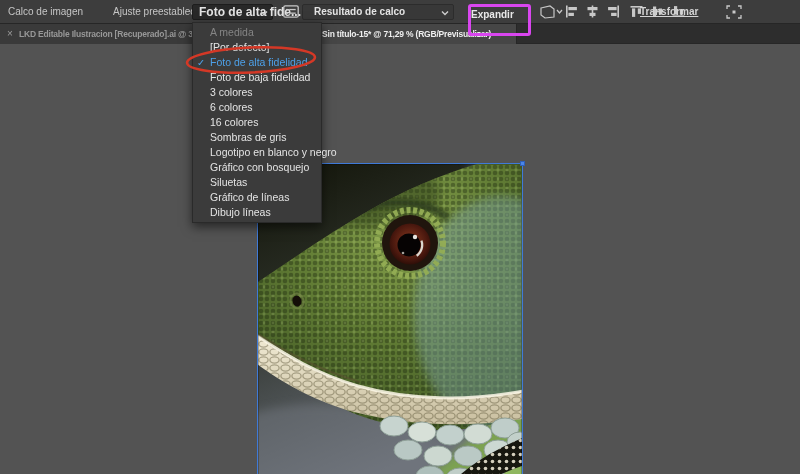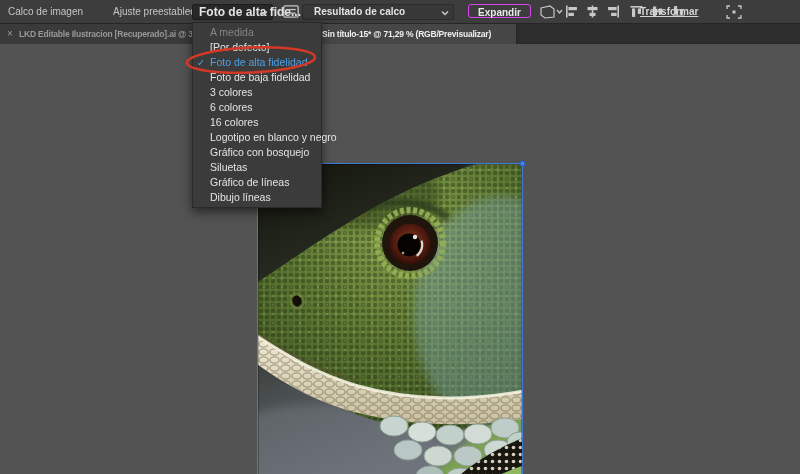--- a/index.html
+++ b/index.html
@@ -13,23 +13,23 @@
   .cb-label { position:absolute; top:0; height:24px; line-height:24px;
     font-size:10px; color:#c6c6c6; white-space:nowrap; }
   .cb-value-select { position:absolute; top:4px; height:16px; background:#282828;
     border:1px solid #1d1d1d; border-radius:2px; color:#e3e3e3; font-size:12px;
     font-weight:bold; line-height:14px; padding:0 16px 0 6px; white-space:nowrap; cursor:default; }
   .cb-flat-select { position:absolute; top:4px; height:16px; background:#383838;
     border:1px solid #2c2c2c; border-radius:2px; color:#e3e3e3; font-size:10px;
     font-weight:bold; line-height:14px; padding:0 16px 0 4px; white-space:nowrap; cursor:default; }
   .chev { position:absolute; right:4px; top:5px; width:8px; height:6px; }
   .chev polyline { fill:none; stroke:#cdcdcd; stroke-width:1.4; }
-  .expand-btn { position:absolute; left:468px; top:4px; width:63px; height:14px;
-    border:1px solid #d946ef; border-radius:3px; background:transparent; color:#e8e8e8;
-    font-size:10px; font-weight:bold; text-align:center; line-height:15px; cursor:default; }
+  .expand-btn { position:absolute; left:468px; top:4px; width:63px; height:32px;
+    border:3px solid #d946ef; border-radius:3px; background:transparent; color:#e8e8e8;
+    font-size:10px; font-weight:bold; text-align:left; line-height:15px; cursor:default; }
   .cb-icon { position:absolute; top:5px; }
   .cb-icon svg { display:block; }
   .transform-label { position:absolute; left:640px; top:0; height:24px; line-height:24px;
     font-size:10px; font-weight:bold; color:#d4d4d4; text-decoration:underline; cursor:default; }
 
   
   .tab-bar { position:absolute; left:0; top:24px; width:800px; height:20px;
     background:#2d2d2d; border-bottom:1px solid #272727; display:flex; z-index:10; }
   .tab { position:relative; height:20px; background:#3a3a3a; border-right:1px solid #262626;
     overflow:hidden; cursor:default; flex:0 0 auto; }
@@ -300,20 +300,21 @@
   </div>
 
   <div class="menu-panel">
       <div class="menu-item disabled"><span>A medida</span></div>
       <div class="menu-item"><span>[Por defecto]</span></div>
       <div class="menu-item selected"><span class="menu-check" style="color: rgb(77, 160, 232);">✓</span><span>Foto de alta fidelidad</span></div>
       <div class="menu-item"><span>Foto de baja fidelidad</span></div>
       <div class="menu-item"><span>3 colores</span></div>
       <div class="menu-item"><span>6 colores</span></div>
       <div class="menu-item"><span>16 colores</span></div>
+      <div class="menu-item"><span>Sombras de gris</span></div>
       <div class="menu-item"><span>Logotipo en blanco y negro</span></div>
       <div class="menu-item"><span>Gráfico con bosquejo</span></div>
       <div class="menu-item"><span>Siluetas</span></div>
       <div class="menu-item"><span>Gráfico de líneas</span></div>
       <div class="menu-item"><span>Dibujo líneas</span></div>
     </div>
 
   <svg class="annotation" viewBox="0 0 140 36">
     <ellipse cx="68" cy="17" rx="64" ry="12.5" fill="none" stroke="#d43826" stroke-width="2.6" transform="rotate(-2.5 68 17)" stroke-linecap="round"></ellipse>
   </svg>

